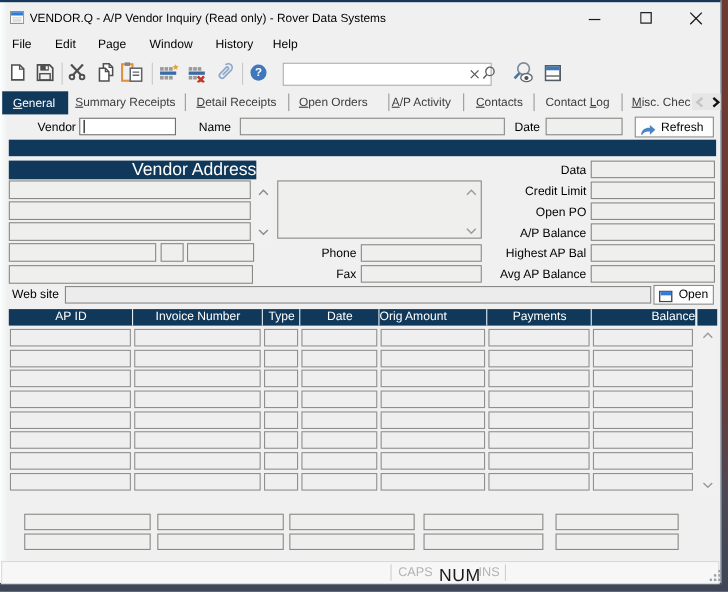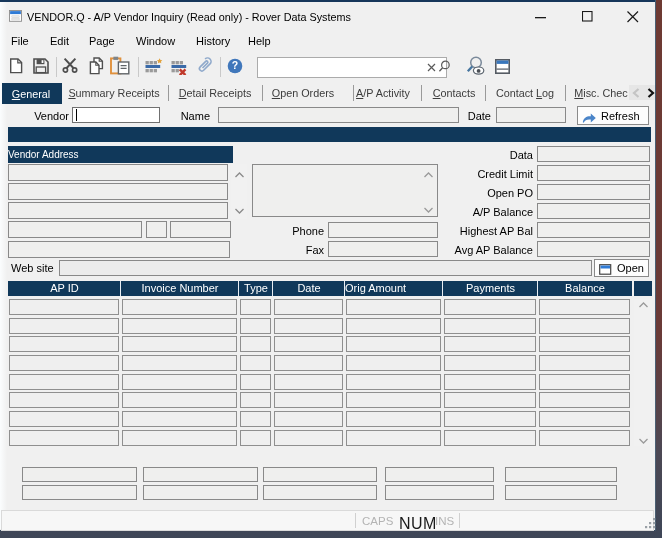--- a/index.html
+++ b/index.html
@@ -1,18 +1,18 @@
 <!DOCTYPE html>
 <html><head><meta charset="utf-8"><style>
 *{margin:0;padding:0;box-sizing:border-box}
 html,body{width:662px;height:538px;overflow:hidden}
 body{position:relative;font-family:"Liberation Sans",sans-serif;background:linear-gradient(180deg,#6e3a33 0%,#6a3a37 62%,#4c4854 84%,#3e4657 100%)}
 .abs{position:absolute}
 #win{position:absolute;left:0;top:0;width:656px;height:531px;background:#f0f0f0;border-right:1px solid #4a5f73;border-bottom:1px solid #36475c}
-.hd{position:absolute;background:#10385a;color:#fff;font-size:10px;text-align:left}
+.hd{position:absolute;background:#10385a;color:#fff;font-size:16px;text-align:right}
 .in{position:absolute;background:#efefee;border:1px solid #898989}
 .lbl{position:absolute;font-size:11px;color:#000;white-space:nowrap}
 .rlbl{position:absolute;font-size:11px;color:#000;white-space:nowrap;text-align:right}
 .tab{position:absolute;font-size:10.8px;color:#3c3c3c;white-space:nowrap;text-align:center;width:100px}
 .sep{position:absolute;width:1px;background:#9a9a9a}
 .u{text-decoration:underline}
 svg{position:absolute}
 </style></head>
 <body>
 <div id="win">
@@ -221,21 +221,21 @@
       <div class="abs" style="left:272px;top:281px;width:1px;height:15px;background:#e8eef4"></div>
       <div class="abs" style="left:344px;top:281px;width:1px;height:15px;background:#e8eef4"></div>
       <div class="abs" style="left:442px;top:281px;width:1px;height:15px;background:#e8eef4"></div>
       <div class="abs" style="left:537px;top:281px;width:1px;height:15px;background:#e8eef4"></div>
       <div class="abs" style="left:8px;top:281px;width:113px;height:15px;color:#fff;font-size:11px;text-align:center;line-height:15px">AP ID</div>
       <div class="abs" style="left:121px;top:281px;width:118px;height:15px;color:#fff;font-size:11px;text-align:center;line-height:15px">Invoice Number</div>
       <div class="abs" style="left:239px;top:281px;width:34px;height:15px;color:#fff;font-size:11px;text-align:center;line-height:15px">Type</div>
       <div class="abs" style="left:273px;top:281px;width:72px;height:15px;color:#fff;font-size:11px;text-align:center;line-height:15px">Date</div>
       <div class="abs" style="left:345px;top:281px;width:98px;height:15px;color:#fff;font-size:11px;text-align:left;line-height:15px">Orig Amount</div>
       <div class="abs" style="left:443px;top:281px;width:95px;height:15px;color:#fff;font-size:11px;text-align:center;line-height:15px">Payments</div>
-      <div class="abs" style="left:538px;top:281px;width:94px;height:33px;color:#fff;font-size:11px;text-align:center;line-height:15px">Balance</div>
+      <div class="abs" style="left:538px;top:281px;width:94px;height:33px;color:#fff;font-size:11px;text-align:right;line-height:15px">Balance</div>
       <div class="hd" style="left:634px;top:281px;width:18px;height:15px"></div>
       <div class="in" style="left:9px;top:299px;width:110px;height:16px;background:#efefef;border-color:#8f8f8f"></div>
       <div class="in" style="left:122px;top:299px;width:115px;height:16px;background:#efefef;border-color:#8f8f8f"></div>
       <div class="in" style="left:240px;top:299px;width:31px;height:16px;background:#efefef;border-color:#8f8f8f"></div>
       <div class="in" style="left:274px;top:299px;width:69px;height:16px;background:#efefef;border-color:#8f8f8f"></div>
       <div class="in" style="left:346px;top:299px;width:95px;height:16px;background:#efefef;border-color:#8f8f8f"></div>
       <div class="in" style="left:444px;top:299px;width:92px;height:16px;background:#efefef;border-color:#8f8f8f"></div>
       <div class="in" style="left:539px;top:299px;width:91px;height:16px;background:#efefef;border-color:#8f8f8f"></div>
       <div class="in" style="left:9px;top:318px;width:110px;height:16px;background:#efefef;border-color:#8f8f8f"></div>
       <div class="in" style="left:122px;top:318px;width:115px;height:16px;background:#efefef;border-color:#8f8f8f"></div>

